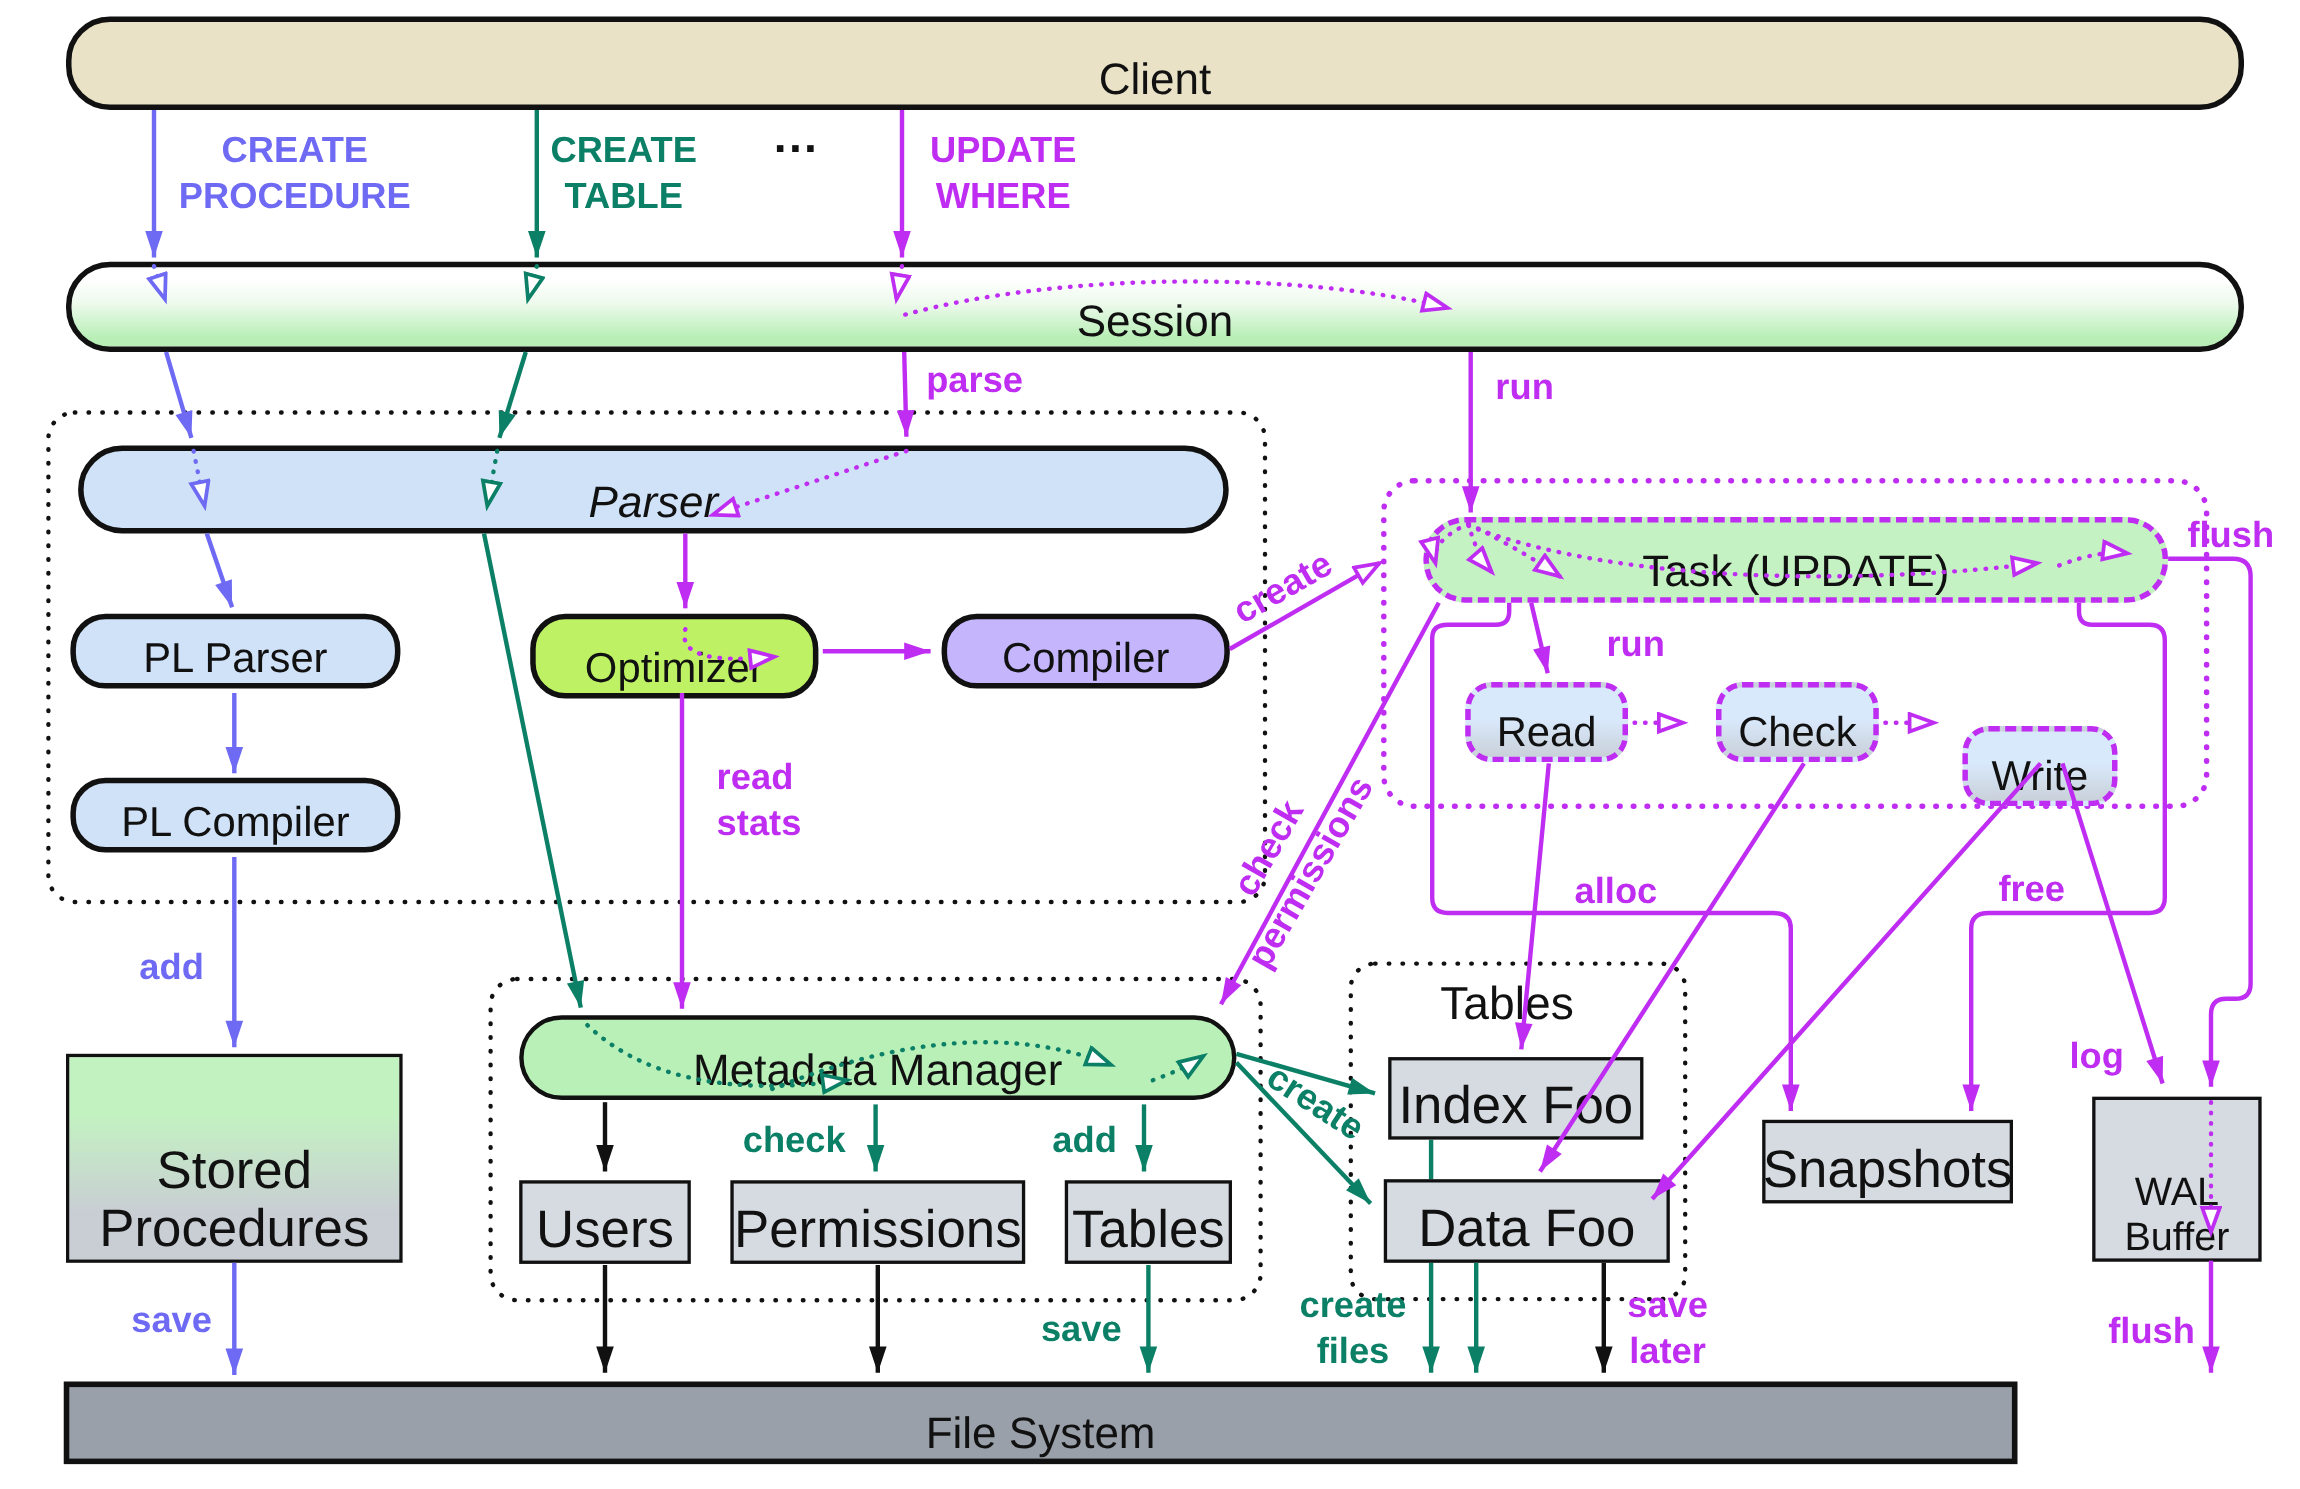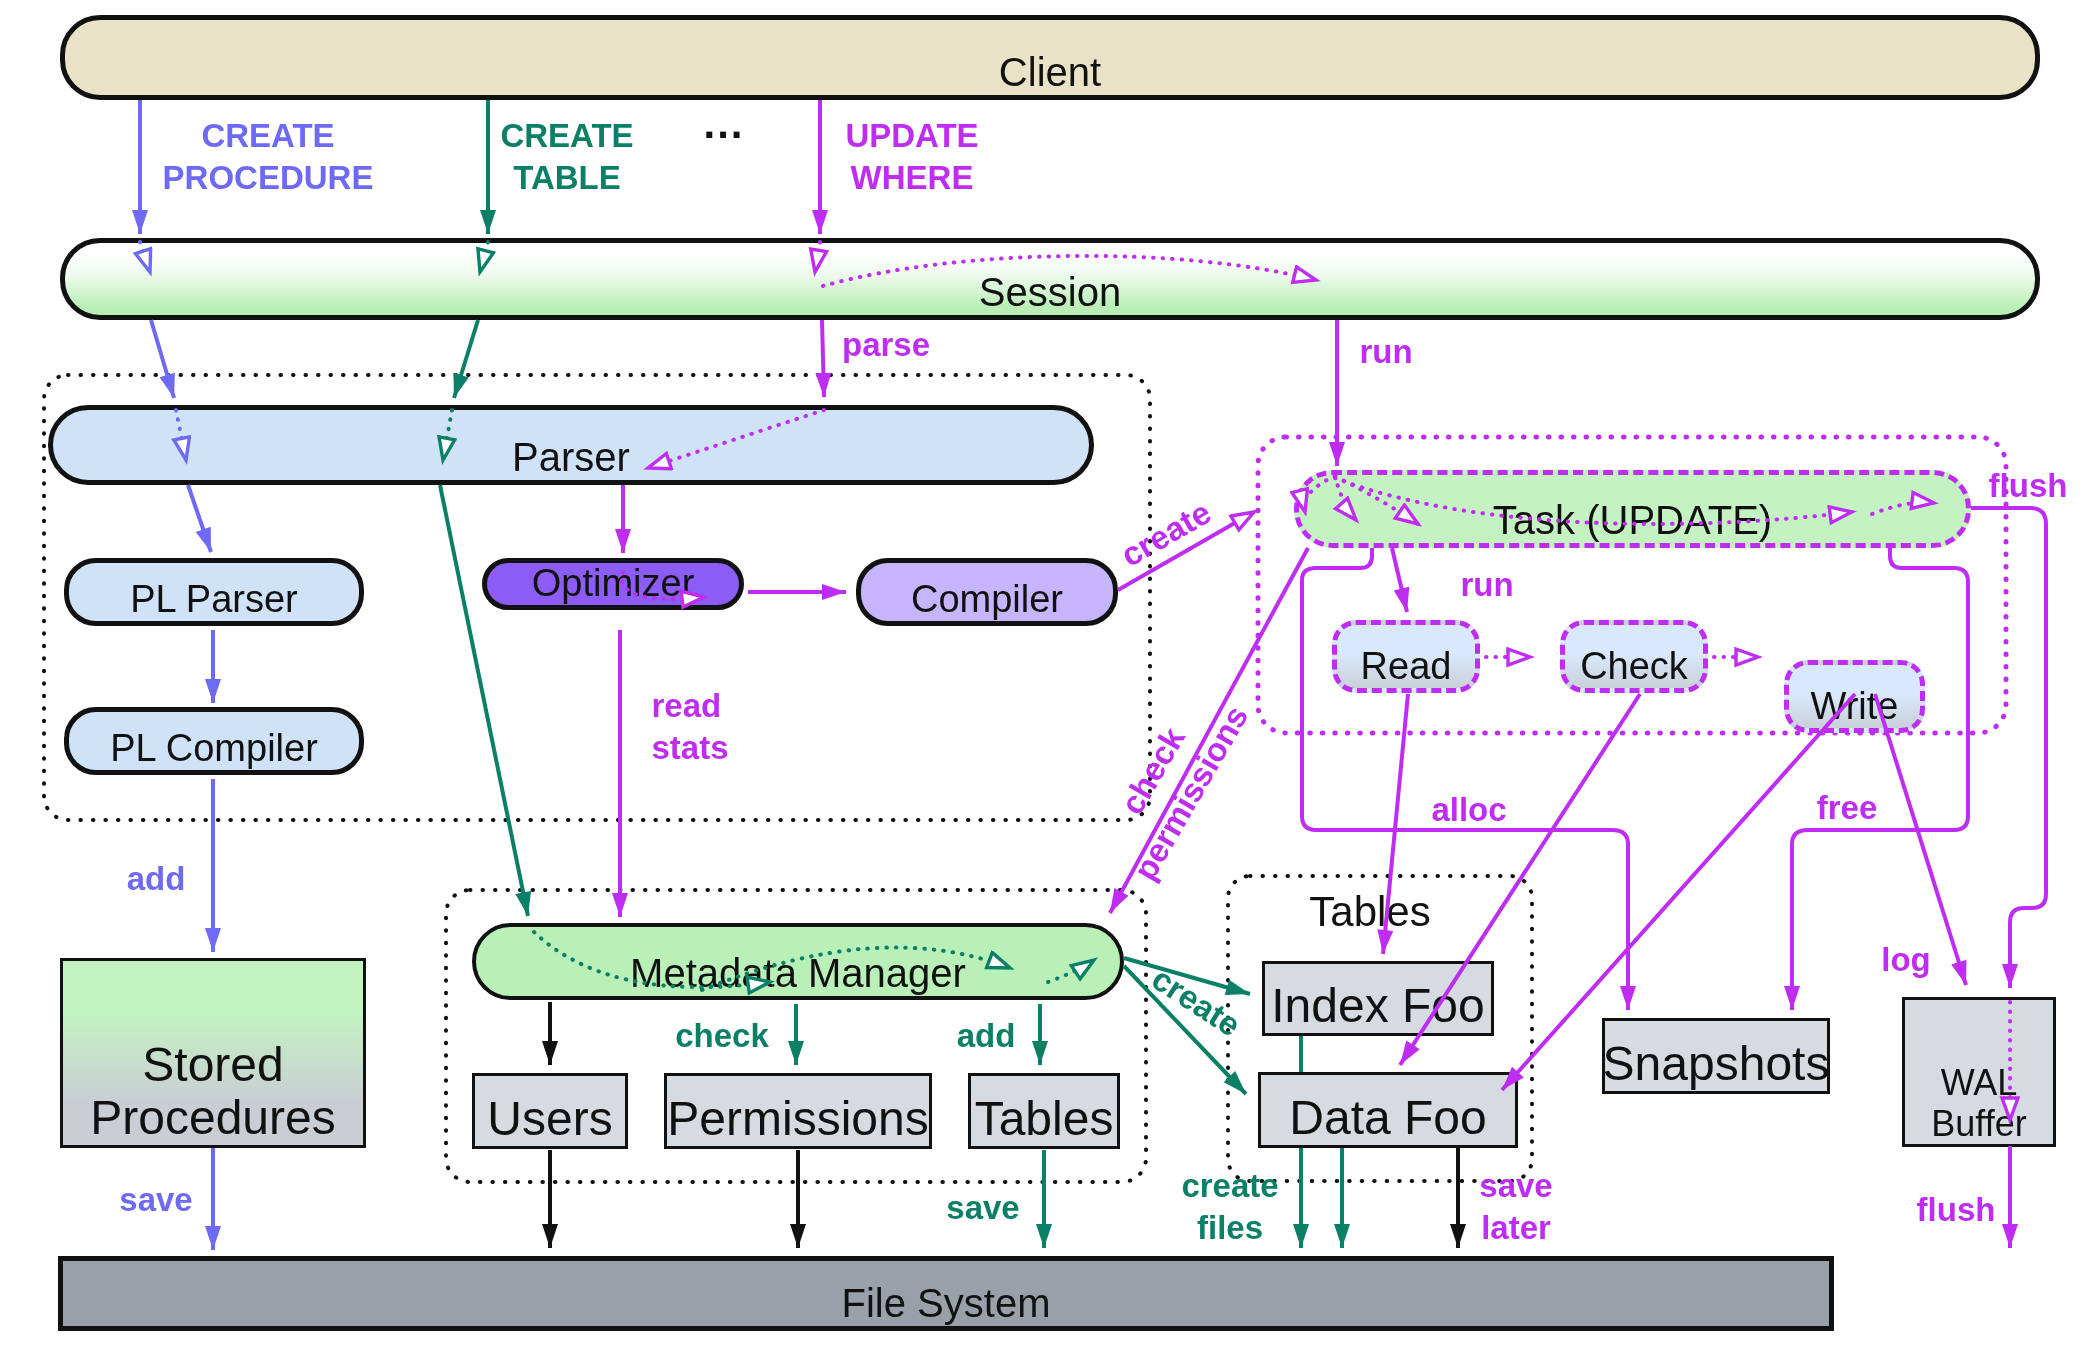--- a/index.html
+++ b/index.html
@@ -14,23 +14,23 @@
     position:absolute;box-sizing:border-box;display:flex;align-items:flex-end;justify-content:center;
     color:#111;z-index:4;text-align:center;line-height:1.12;
   }
   .bigbar{border:5px solid #111;border-radius:40px;font-size:40px;}
   .roundbox{border:5px solid #111;border-radius:32px;font-size:38px;}
   .graybox{border:3px solid #111;background:#d6dbe1;font-size:48px;}
   .dashed-m{border:5px dashed #be2df1;}
   
   .n-client{left:60px;top:15px;width:1980px;height:85px;background:#e9e2c6;}
   .n-session{left:60px;top:238px;width:1980px;height:82px;background:linear-gradient(180deg,#ffffff 14%,#eefaed 45%,#b9efb7 88%);}
-  .n-parser{left:48px;top:405px;width:1046px;height:80px;background:#d0e2f7;}
+  .n-parser{left:71px;top:405px;width:1046px;height:80px;background:#d0e2f7;font-style:italic;}
   .n-plparser{left:64px;top:558px;width:300px;height:68px;background:#d0e2f7;}
-  .n-optimizer{left:482px;top:558px;width:262px;height:52px;background:#8b5cf6;}
+  .n-optimizer{left:482px;top:558px;width:262px;height:77px;background:#bef264;}
   .n-compiler{left:856px;top:558px;width:262px;height:68px;background:#c4b5fd;}
   .n-plcompiler{left:64px;top:707px;width:300px;height:68px;background:#d0e2f7;}
   .n-task{left:1294px;top:470px;width:677px;height:78px;background:#c5f2c3;border-radius:38px;font-size:40px;}
   .n-read{left:1332px;top:620px;width:148px;height:73px;border-radius:24px;font-size:38px;background:linear-gradient(180deg,#d9e9fc 45%,#c9d0d9 100%);}
   .n-check{left:1560px;top:620px;width:148px;height:73px;border-radius:24px;font-size:38px;background:linear-gradient(180deg,#d9e9fc 45%,#c9d0d9 100%);}
   .n-write{left:1784px;top:620px;width:141px;height:73px;border-radius:24px;font-size:38px;background:linear-gradient(180deg,#d9e9fc 45%,#c9d0d9 100%);margin-top:40px;}
   .n-metadata{left:472px;top:923px;width:652px;height:77px;background:#b9f0b8;border:4px solid #111;border-radius:40px;font-size:40px;}
   .n-users{left:472px;top:1073px;width:156px;height:76px;}
   .n-permissions{left:664px;top:1073px;width:268px;height:76px;}
   .n-tablesnode{left:968px;top:1073px;width:152px;height:76px;}

